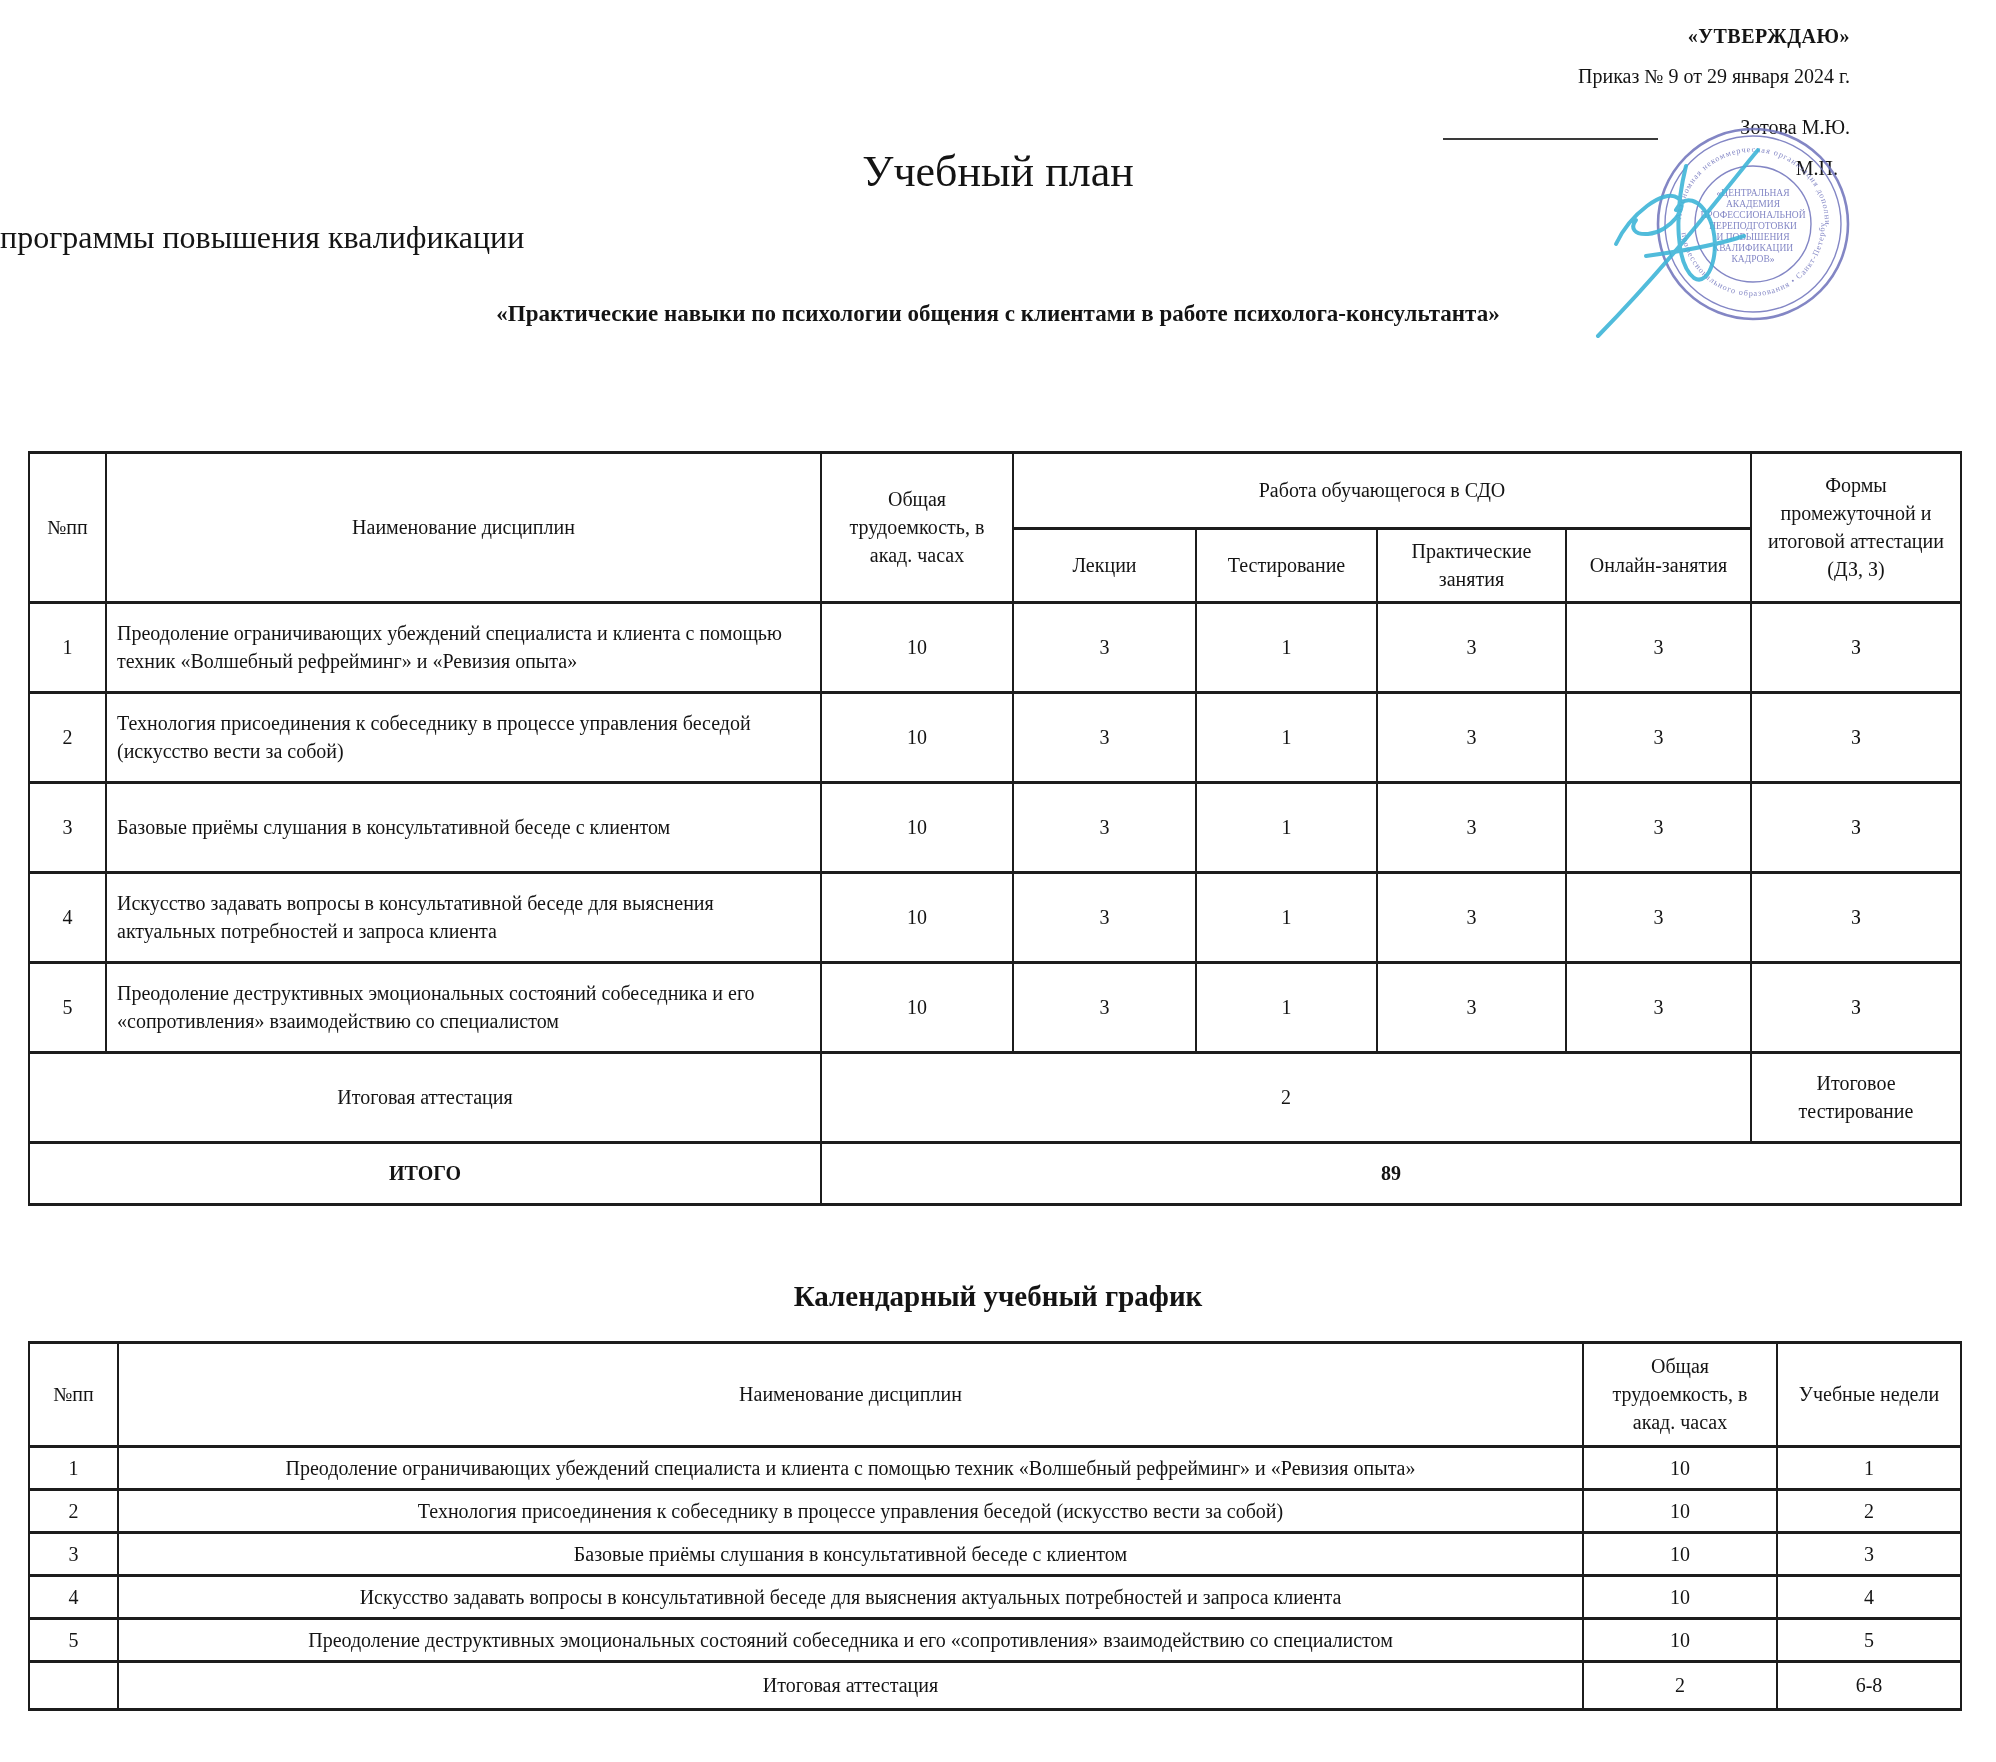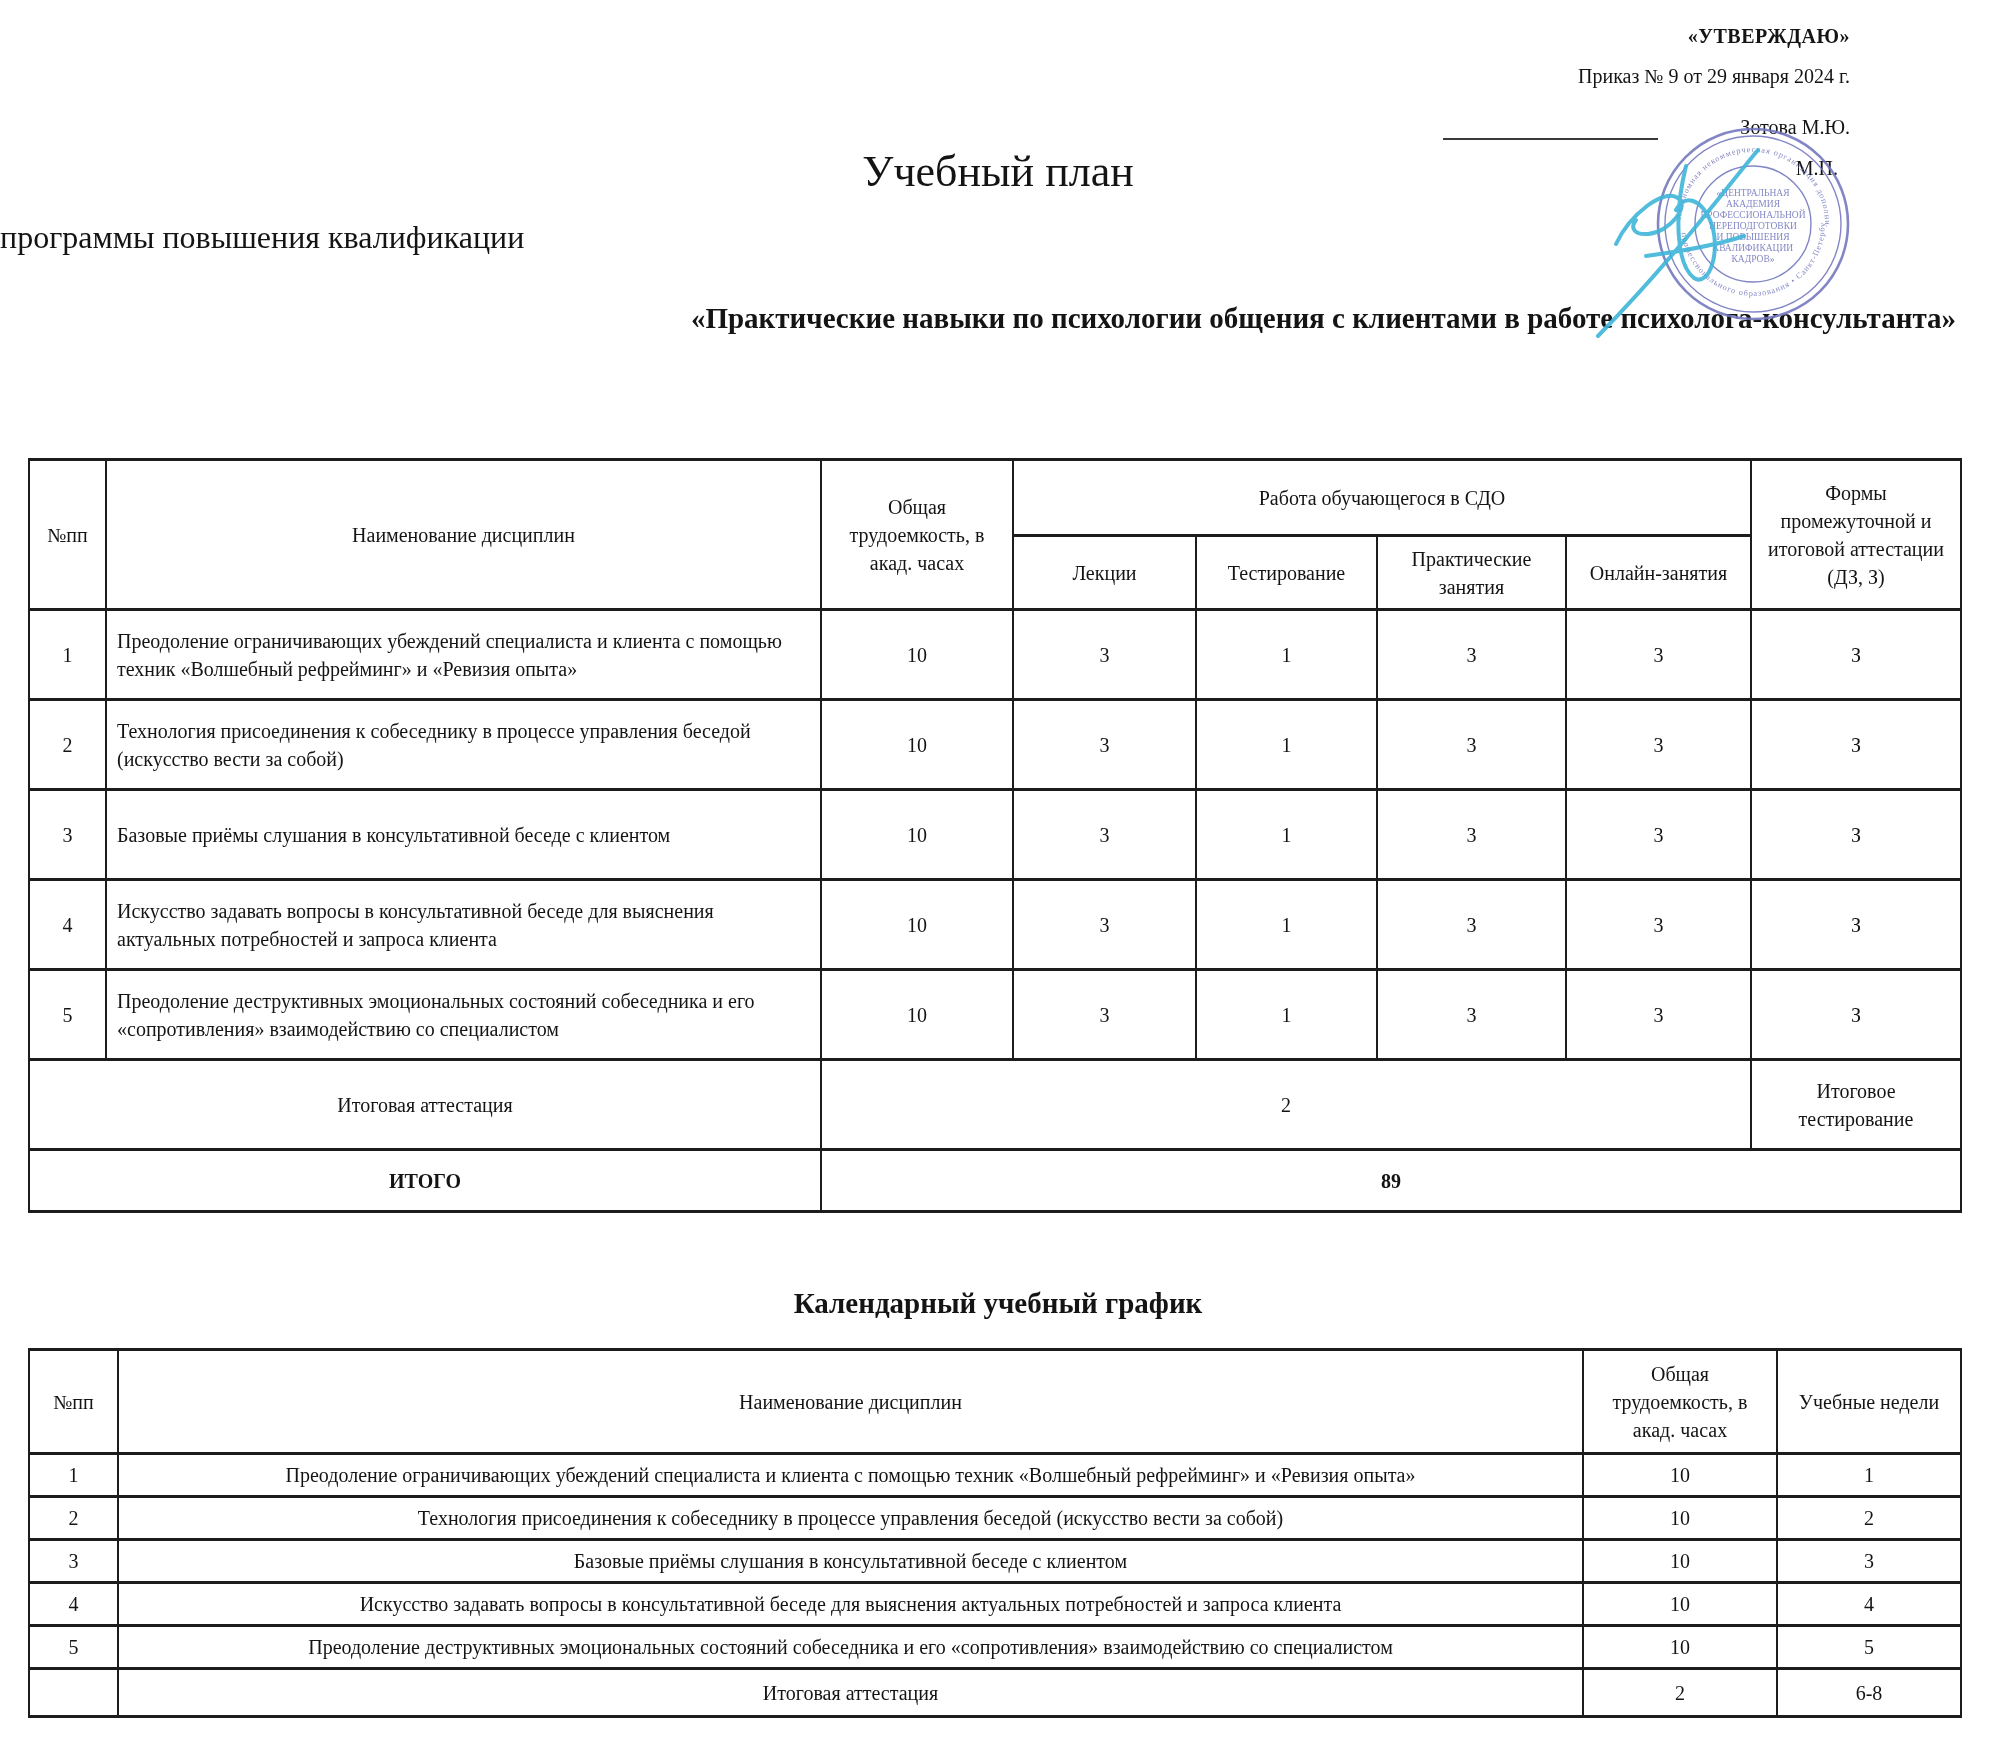--- a/index.html
+++ b/index.html
@@ -27,22 +27,22 @@
   .a-mp{margin-top:16px;padding-right:12px;}
   .stamp-svg{position:absolute;left:395px;top:100px;z-index:2;opacity:.88;pointer-events:none;}
   .sign-svg{position:absolute;left:328px;top:112px;z-index:3;opacity:.9;pointer-events:none;}
   
   .doc-title{
     margin:146px 0 0 0;text-align:center;font-weight:normal;
     font-size:44px;line-height:1.2;
   }
   .doc-subtitle{margin-top:20px;text-align:left;font-size:32px;}
   .program-title{
-    margin:44px 40px 0 40px;text-align:right;font-weight:bold;
-    font-size:29px;line-height:1.25;
+    margin:44px 40px 0 40px;text-align:center;font-weight:bold;
+    font-size:23px;line-height:1.25;
   }
   .calendar-title{
     margin:74px 0 0 0;text-align:center;font-weight:bold;font-size:29px;
   }
   
   table{
     border-collapse:collapse;table-layout:fixed;
     margin-left:28px;width:1932px;
     font-size:20px;
   }

